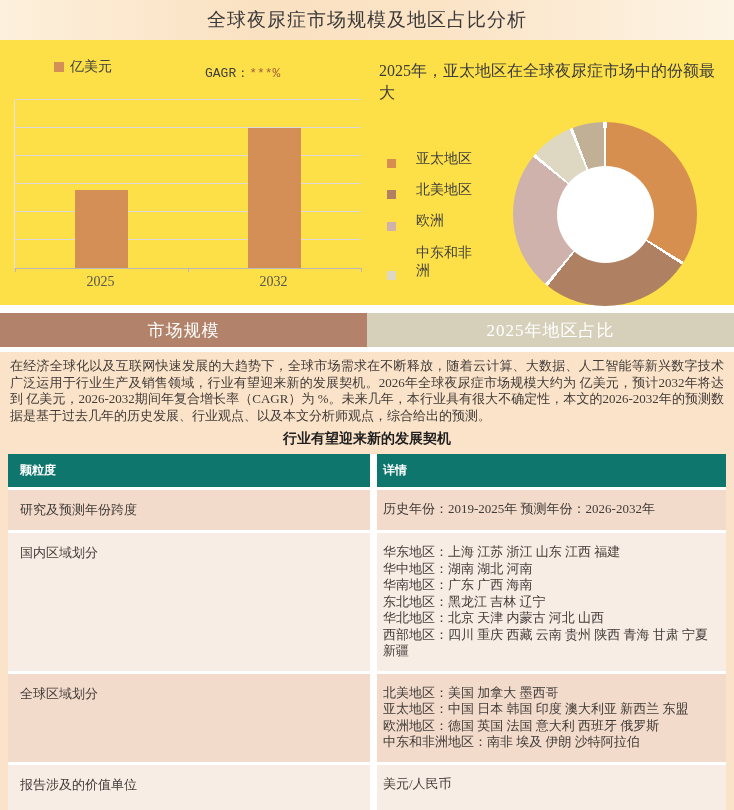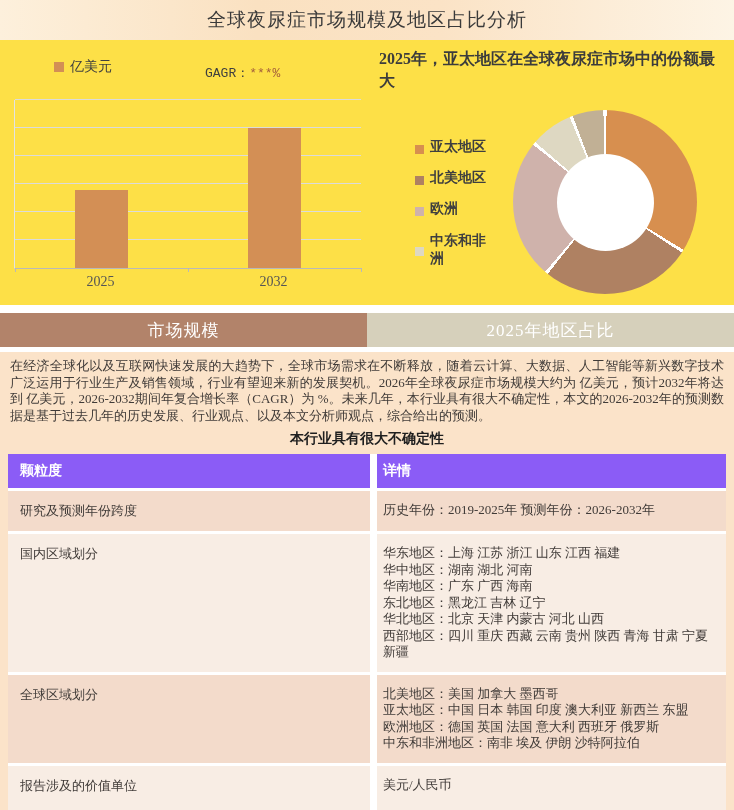--- a/index.html
+++ b/index.html
@@ -24,24 +24,24 @@
         font-family:"Liberation Mono","DejaVu Sans Mono",monospace;}
   .cagr .stars{color:#A5603A;}
   .bar-plot{position:absolute;left:14px;top:60px;width:346px;height:168px;
     border-bottom:1px solid #B9B9B9;border-left:1px solid #E3E3E3;}
   .gridline{position:absolute;left:0;width:100%;height:1px;background:#DBDBDB;}
   .tickmark{position:absolute;top:100%;width:1px;height:4px;background:#B9B9B9;}
   .bar{position:absolute;bottom:0;width:53px;background:#D38F55;}
   .cat-labels{position:absolute;left:14px;top:234px;width:346px;height:20px;}
   .cat-label{position:absolute;transform:translateX(-50%);font-size:14px;color:#555555;}
   
-  .pie-panel{position:absolute;left:375px;top:0;width:359px;height:265px;font-weight:bold;}
+  .pie-panel{position:absolute;left:375px;top:12px;width:359px;height:265px;}
   .pie-title{margin:8px 6px 0 4px;max-width:346px;font-size:16px;line-height:1.4;color:#3C3C3C;}
   .pie-legend{position:absolute;left:12px;top:98px;}
-  .pie-legend-item{display:flex;align-items:center;gap:6px;margin-bottom:13px;margin-left:28px;}
+  .pie-legend-item{display:flex;align-items:flex-end;gap:20px;margin-bottom:13px;}
   .pie-legend-swatch{width:9px;height:9px;margin-top:4px;flex:0 0 9px;}
   .pie-legend-text{font-size:14px;color:#3F3F3F;max-width:62px;line-height:1.3;}
   .donut{position:absolute;left:138px;top:70px;width:184px;height:184px;border-radius:50%;}
   .donut-hole{position:absolute;left:138px;top:70px;width:184px;height:184px;
     display:flex;align-items:center;justify-content:center;pointer-events:none;}
   .donut-hole .hole{width:97px;height:97px;border-radius:50%;background:#ffffff;}
   
   .tabs{margin-top:8px;height:34px;display:flex;}
   .tab{flex:1;display:flex;align-items:center;justify-content:center;
        color:#ffffff;font-size:17px;letter-spacing:1px;cursor:default;}
@@ -56,22 +56,22 @@
     margin:4px 0 6px 0;font-family:"Liberation Sans","DejaVu Sans",sans-serif;}
   .table-wrap{flex:1;margin:0 8px;background:#ffffff;display:flex;flex-direction:column;}
   .trow{display:flex;gap:7px;margin-bottom:3px;}
   .trow.last{flex:1;margin-bottom:0;}
   .cell{box-sizing:border-box;}
   .label-cell{flex:0 0 362px;padding:11px 12px;font-size:13px;}
   .detail-cell{flex:1;padding:11px 6px;font-size:13px;}
   .dline{line-height:16.5px;}
   .trow .cell{background:#F3DBCB;}
   .trow.alt .cell{background:#F8EDE4;}
-  .trow.thead .cell{background:#8b5cf6;color:#ffffff;font-weight:bold;
-    padding-top:8px;padding-bottom:8px;font-size:14px;
+  .trow.thead .cell{background:#0f766e;color:#ffffff;font-weight:bold;
+    padding-top:8px;padding-bottom:8px;font-size:12px;
     font-family:"Liberation Sans","DejaVu Sans",sans-serif;}
 </style>
 </head>
 <body>
 
 <div class="banner">
   <div class="banner-title">全球夜尿症市场规模及地区占比分析</div>
 </div>
 
 <div class="charts-row">
@@ -131,21 +131,21 @@
 
 </div>
 
 <div class="tabs">
   <div class="tab tab-active">市场规模</div>
   <div class="tab tab-inactive">2025年地区占比</div>
 </div>
 
 <div class="content">
   <div class="paragraph">在经济全球化以及互联网快速发展的大趋势下，全球市场需求在不断释放，随着云计算、大数据、人工智能等新兴数字技术广泛运用于行业生产及销售领域，行业有望迎来新的发展契机。2026年全球夜尿症市场规模大约为 亿美元，预计2032年将达到 亿美元，2026-2032期间年复合增长率（CAGR）为 %。未来几年，本行业具有很大不确定性，本文的2026-2032年的预测数据是基于过去几年的历史发展、行业观点、以及本文分析师观点，综合给出的预测。</div>
-  <div class="table-title">本行业具有很大不确定性</div>
+  <div class="table-title">行业有望迎来新的发展契机</div>
 
   <div class="table-wrap">
     <div class="trow thead">
       <div class="cell label-cell">颗粒度</div>
       <div class="cell detail-cell">详情</div>
     </div>
 
   <div class="trow">
         <div class="cell label-cell">研究及预测年份跨度</div>
         <div class="cell detail-cell">

